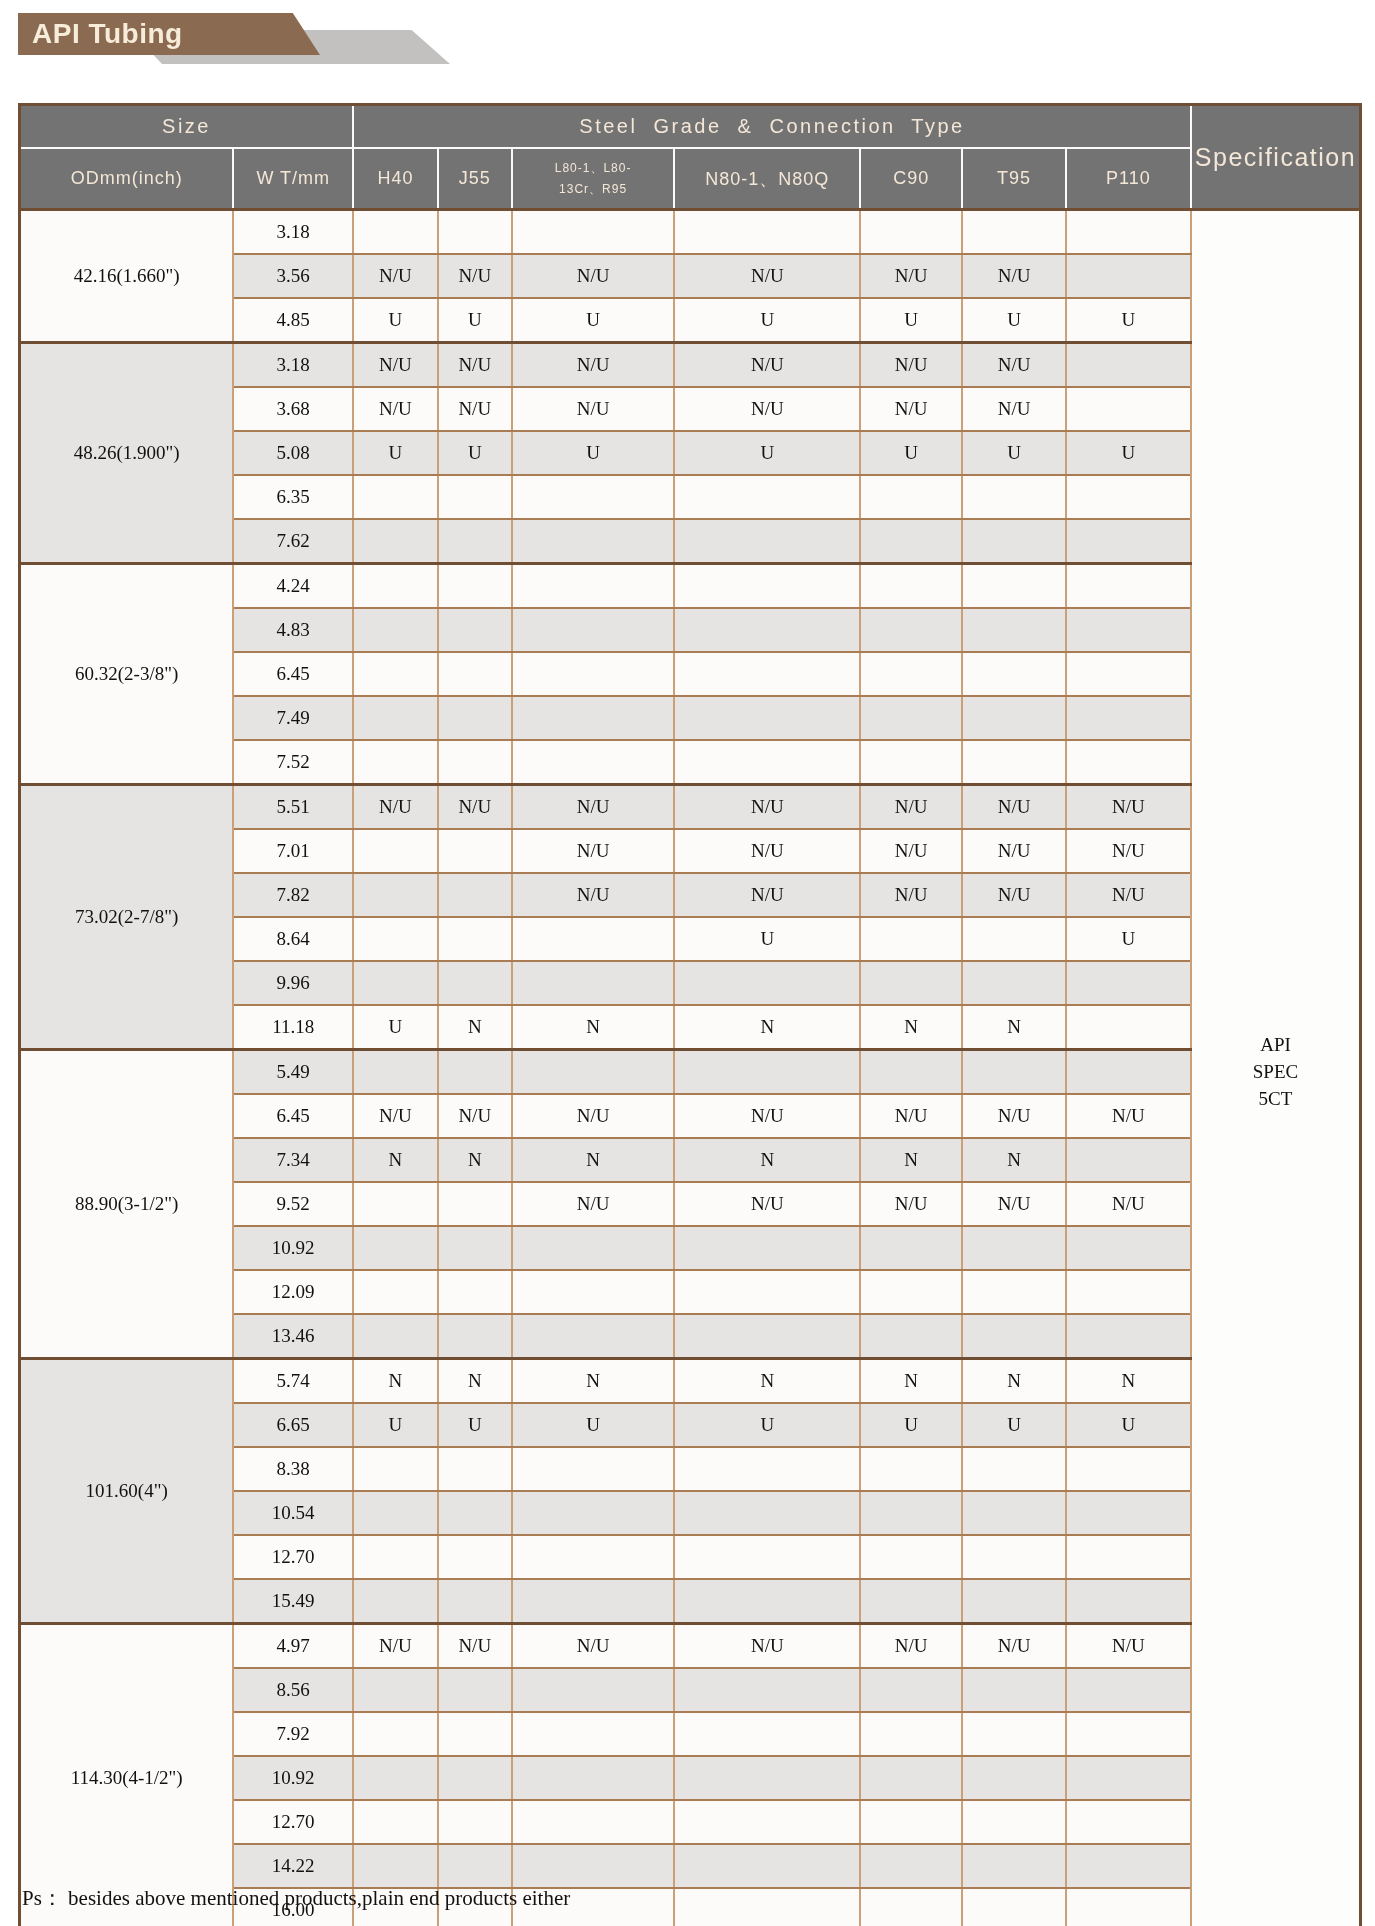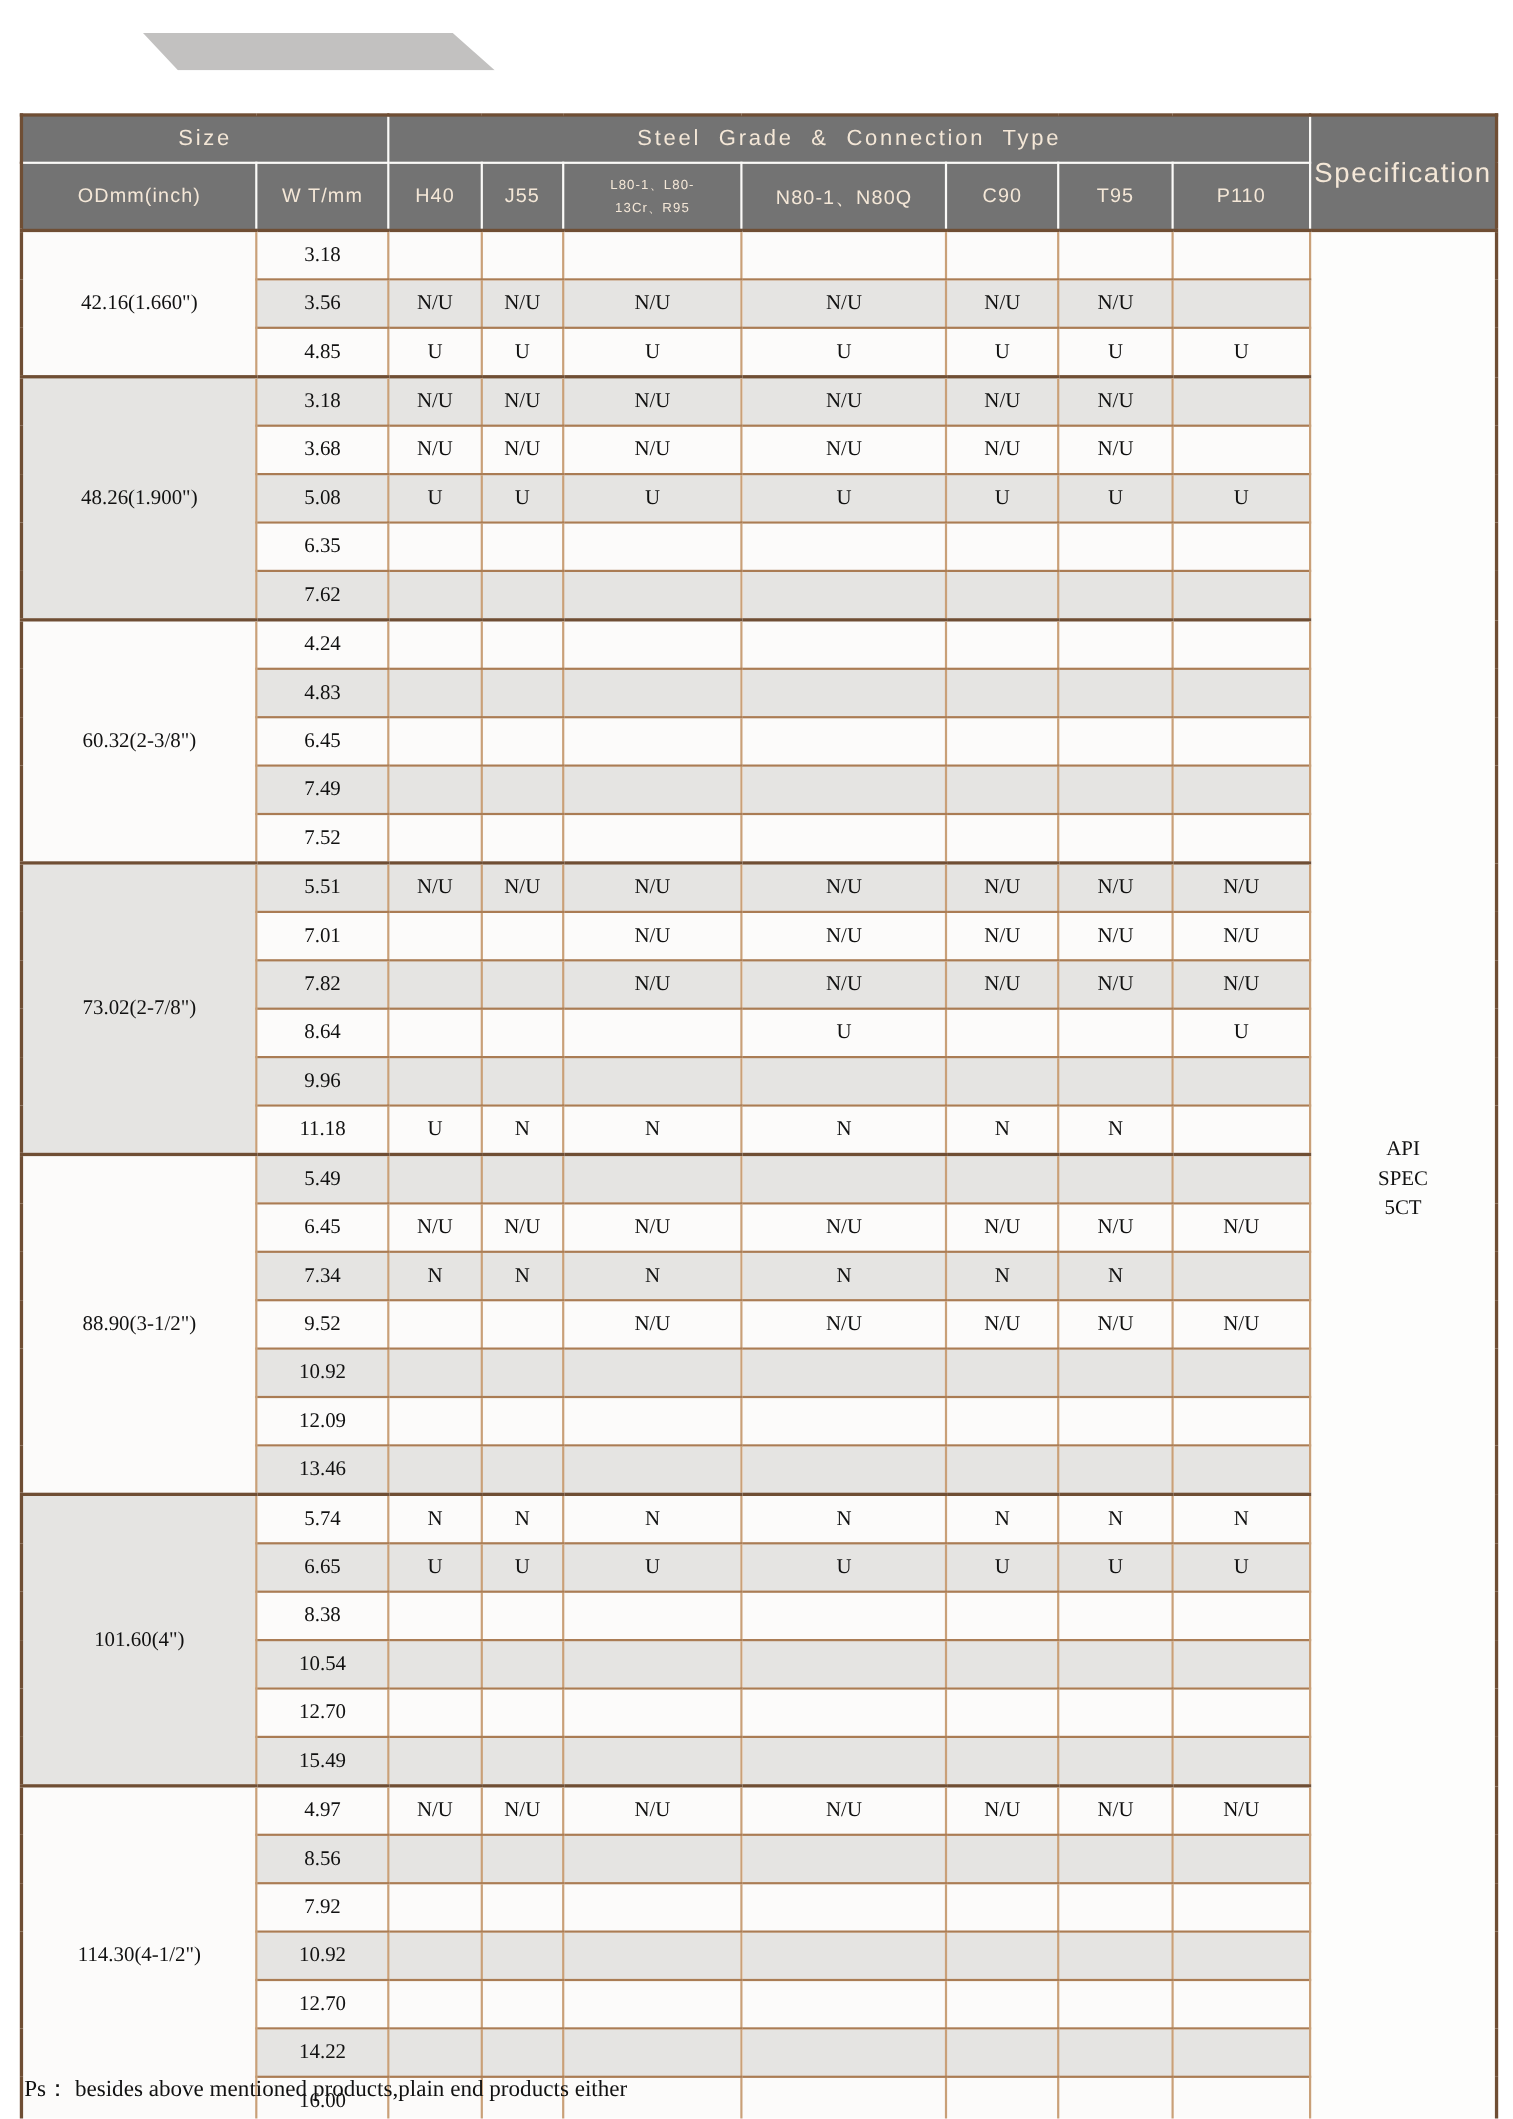--- a/index.html
+++ b/index.html
@@ -67,20 +67,23 @@
   .ps-line{
     position:absolute;left:22px;top:1884px;font-size:21px;color:#111111;
     font-family:"Liberation Serif","DejaVu Serif",serif;
   }
 </style>
 </head>
 <body>
 
 <div class="banner-wrap">
   <div class="banner-shadow"></div>
+  <div class="banner">
+    <span class="title">API Tubing</span>
+  </div>
 </div>
 
 <div class="tbl-wrap">
   <table>
     <colgroup>
       <col class="c-od">
         <col class="c-wt">
         <col class="c-h40">
         <col class="c-j55">
       <col class="c-l80">

